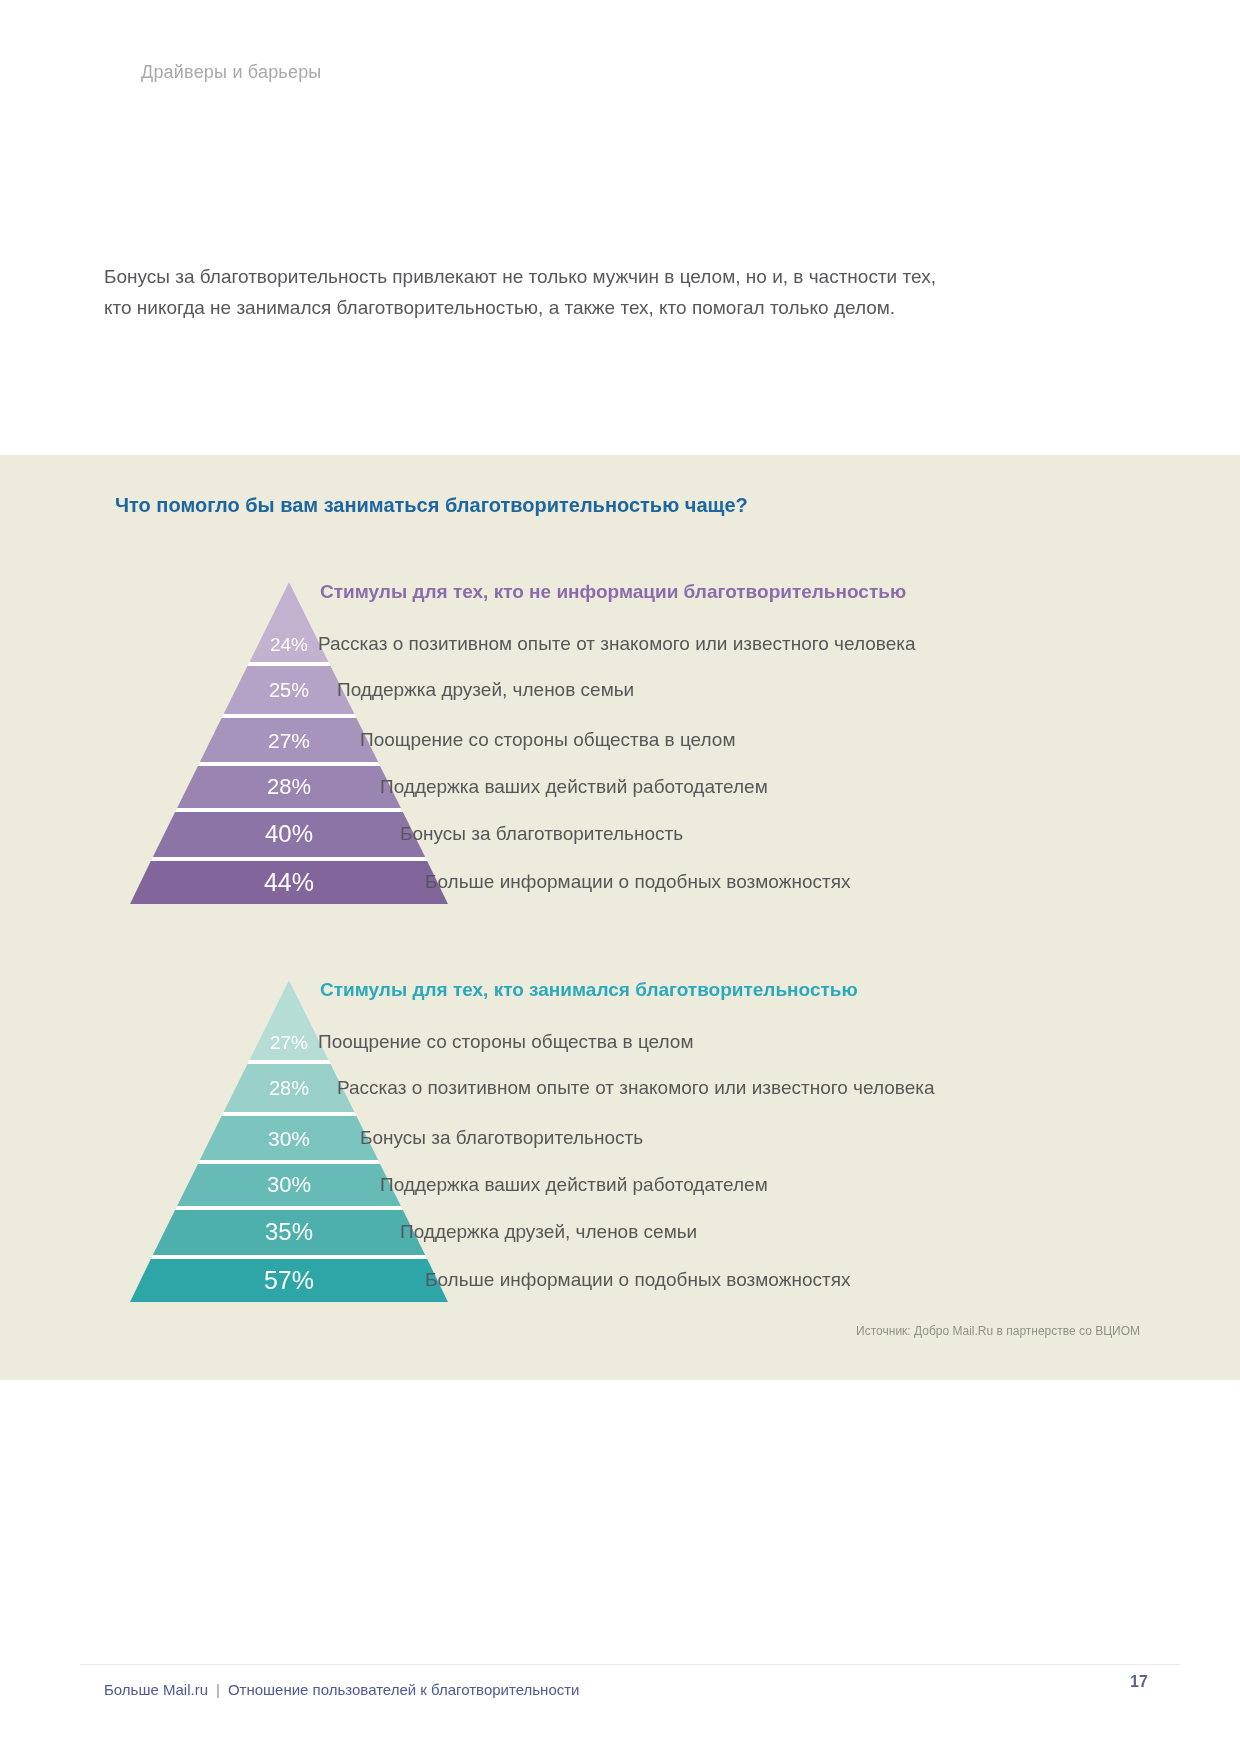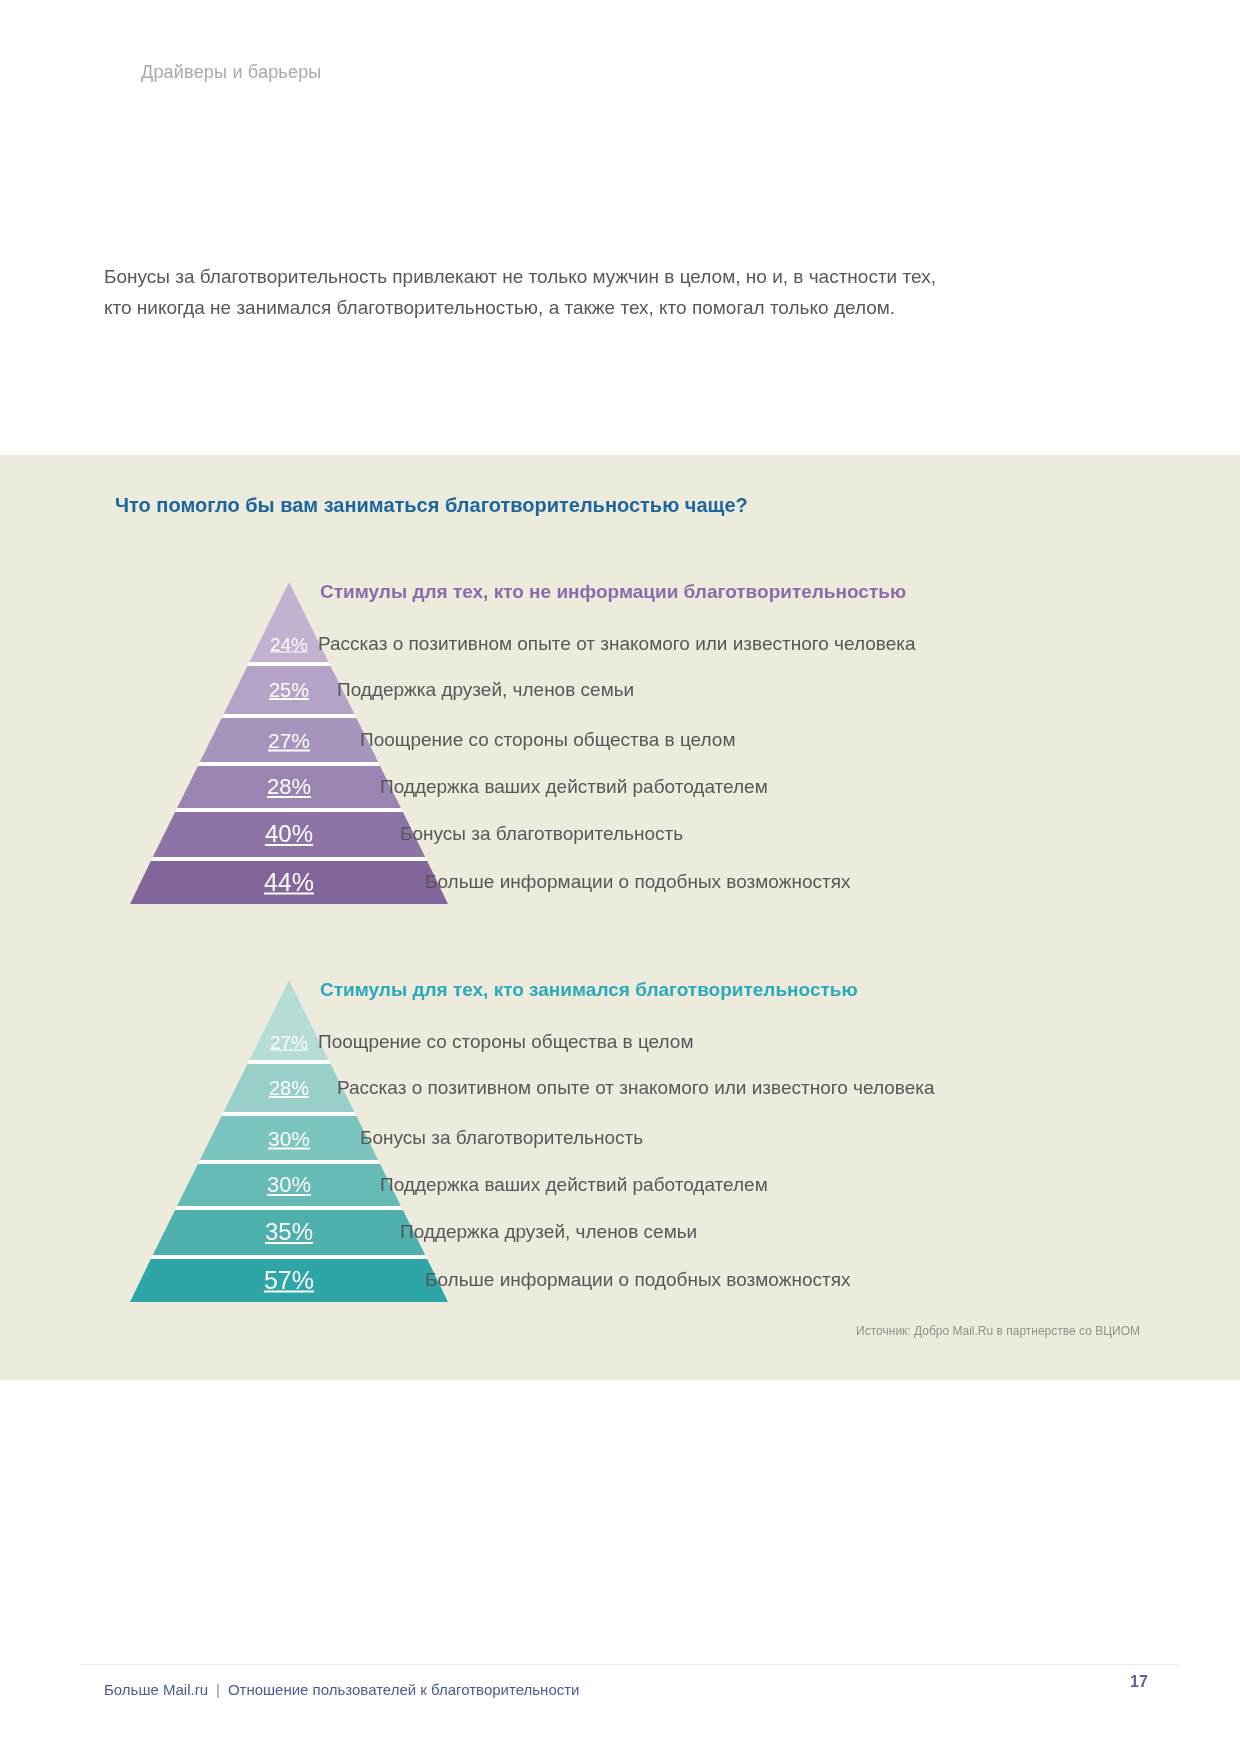--- a/index.html
+++ b/index.html
@@ -10,21 +10,21 @@
   }
   .abs{position:absolute;}
   .vcenter{transform:translateY(-50%);}
   .eyebrow{left:104px;top:72px;font-size:18px;color:#a9a9a9;letter-spacing:.2px;margin-left:37px;}
   .intro{left:104px;top:242px;width:845px;font-size:19px;line-height:31px;color:#58585c;margin-top:19px;}
   .band{left:0;top:455px;width:1240px;height:925px;background:#edecdc;}
   .section-title{left:115px;top:505px;font-size:20px;font-weight:600;color:#1d669f;}
   .pyr-subtitle{font-size:19px;font-weight:600;}
   .pyr-subtitle.p1{left:320px;top:592px;color:#8b6bad;}
   .pyr-subtitle.p2{left:320px;top:990px;color:#2ba9bc;}
-  .pct{left:189px;width:200px;text-align:center;color:#ffffff;line-height:1;text-decoration:underline;}
+  .pct{left:189px;width:200px;text-align:center;color:#ffffff;line-height:1;}
   .pct.s0{font-size:19px;}
   .pct.s1{font-size:20px;}
   .pct.s2{font-size:21px;}
   .pct.s3{font-size:22px;}
   .pct.s4{font-size:24px;}
   .pct.s5{font-size:25px;}
   .cat{font-size:19px;color:#57575b;white-space:nowrap;line-height:1.2;}
   .source{left:600px;top:1331px;width:540px;text-align:right;font-size:12px;color:#90908a;}
   .footer-rule{left:80px;top:1664px;width:1100px;height:1px;background:#ececec;}
   .footer{left:104px;top:1689px;font-size:15px;color:#4d5a96;white-space:nowrap;}

